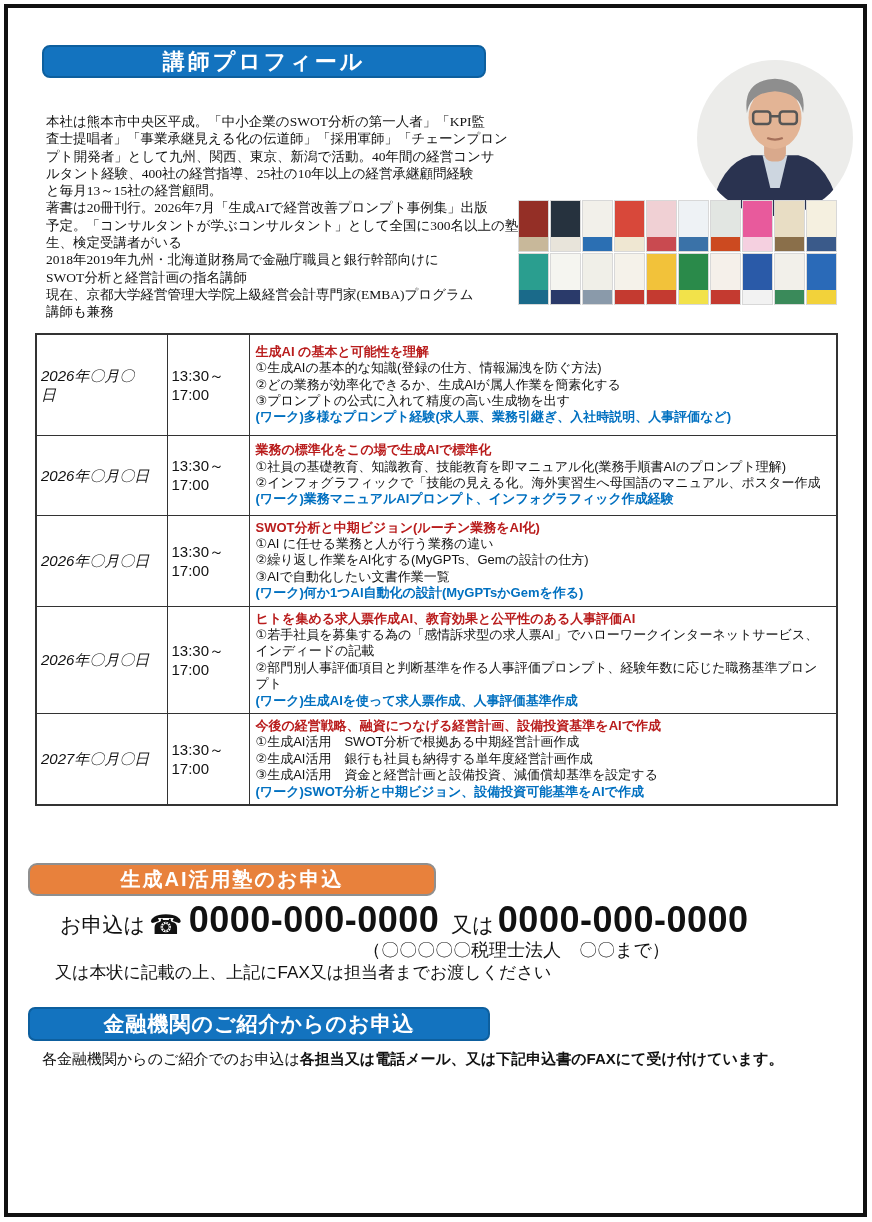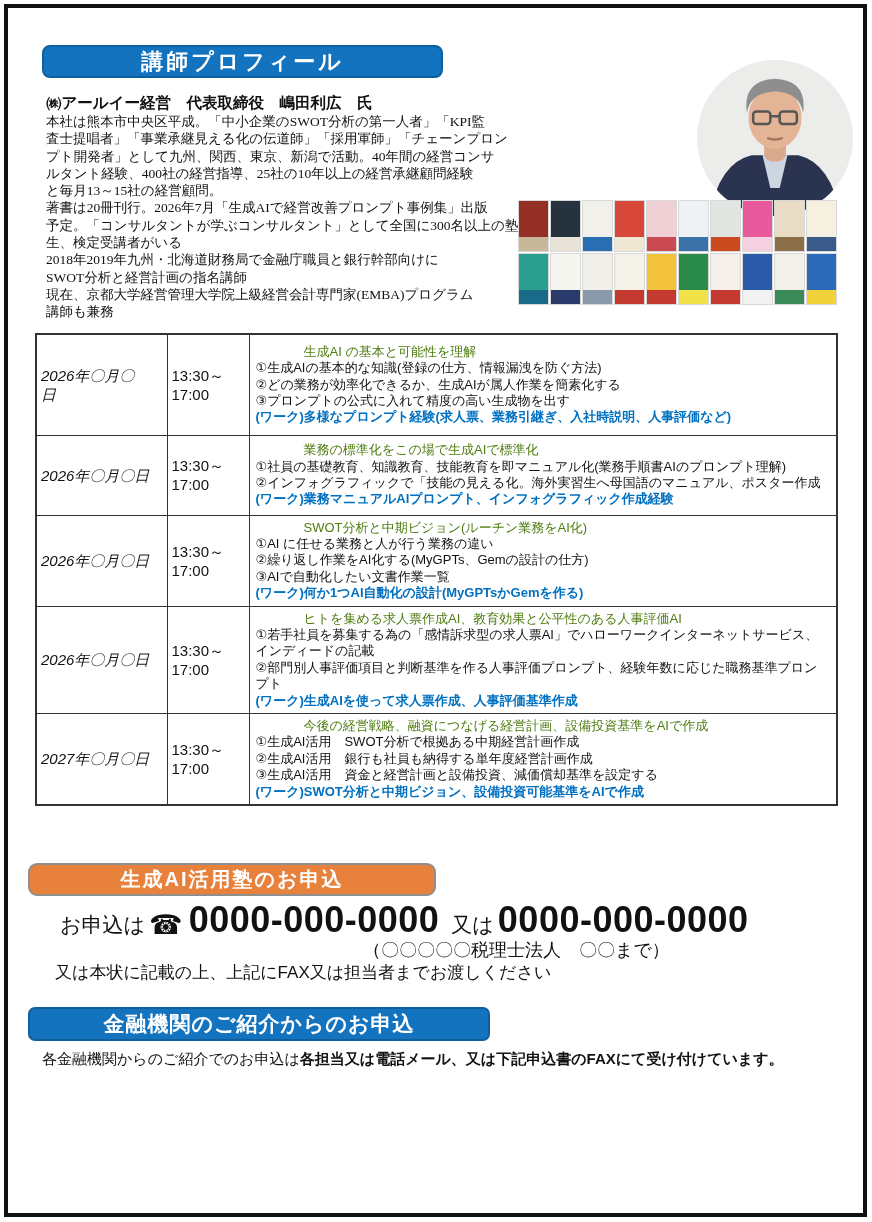--- a/index.html
+++ b/index.html
@@ -3,21 +3,21 @@
 <meta charset="utf-8">
 <style>
   html,body{margin:0;padding:0;background:#fff;}
   .page{position:relative;width:872px;height:1222px;background:#fff;overflow:hidden;
         font-family:"Liberation Sans","DejaVu Sans",sans-serif;color:#111;}
   .frame{position:absolute;left:4px;top:4px;right:5px;bottom:5px;border:4px solid #111;pointer-events:none;}
 
   
   .banner{position:absolute;display:flex;align-items:center;justify-content:center;
           color:#fff;font-weight:bold;box-sizing:border-box;}
-  .banner-blue1{left:42px;top:45px;width:401px;height:33px;background:#1373bf;
+  .banner-blue1{left:42px;top:45px;width:444px;height:33px;background:#1373bf;
                 border:2px solid #0d5f9e;border-radius:8px;font-size:22px;letter-spacing:3px;}
   .banner-orange{left:28px;top:863px;width:408px;height:33px;background:#e8813c;
                  border:2px solid #8f8f8f;border-radius:9px;font-size:20px;letter-spacing:2px;}
   .banner-blue2{left:28px;top:1007px;width:462px;height:34px;background:#1373bf;
                 border:2px solid #0d5f9e;border-radius:7px;font-size:21px;letter-spacing:1px;}
 
   
   .profile-name{position:absolute;left:46px;top:93px;font-size:15.5px;font-weight:bold;}
   .profile-bio{position:absolute;left:46px;top:113px;width:492px;font-size:13.5px;line-height:17.3px;
                font-family:"Liberation Serif","DejaVu Serif",serif;white-space:pre-line;}
@@ -30,21 +30,21 @@
 
   
   .sched{position:absolute;left:35px;top:333px;width:803px;border-collapse:collapse;
          border:2px solid #333;font-size:13px;table-layout:fixed;}
   .sched th{background:#27a348;color:#fff;font-size:13px;font-weight:bold;height:20px;
             border:1px solid #eaeaea;border-bottom:1px solid #333;}
   .sched td{border:1px solid #333;vertical-align:middle;}
   .c-month{width:131px;font-size:15px;padding:0 2px 0 4px;white-space:pre-line;line-height:19px;font-style:italic;}
   .c-time{width:82px;font-size:15px;padding-left:4px;white-space:pre-line;line-height:19px;}
   .c-content{padding:4px 6px;line-height:16.4px;}
-  .t-red{color:#4d7c0f;font-weight:normal;margin-left:48px;}
+  .t-red{color:#b91c1c;font-weight:bold;}
   .t-blue{color:#0070c0;font-weight:bold;}
 
   
   .phone-line{position:absolute;left:60px;top:899px;display:flex;align-items:baseline;}
   .phone-prefix{font-size:21px;}
   .phone-glyph{font-size:27px;margin:0 6px 0 4px;position:relative;top:2px;}
   .phone-num{font-size:36px;font-weight:bold;letter-spacing:0.5px;}
   .phone-or{font-size:21px;margin:0 4px 0 12px;}
   .addressee{position:absolute;left:363px;top:938px;font-size:18px;}
   .apply-note{position:absolute;left:55px;top:961px;font-size:17px;}
@@ -60,21 +60,20 @@
 </head>
 <body>
 
 <div class="page">
   <div class="frame"></div>
 
   <div class="banner banner-blue1">
     <span>講師プロフィール</span>
   </div>
 
-  <div class="profile-name">㈱アールイー経営　代表取締役　嶋田利広　氏</div>
   <div class="profile-bio">本社は熊本市中央区平成。「中小企業のSWOT分析の第一人者」「KPI監
 査士提唱者」「事業承継見える化の伝道師」「採用軍師」「チェーンプロン
 プト開発者」として九州、関西、東京、新潟で活動。40年間の経営コンサ
 ルタント経験、400社の経営指導、25社の10年以上の経営承継顧問経験
 と毎月13～15社の経営顧問。
 著書は20冊刊行。2026年7月「生成AIで経営改善プロンプト事例集」出版
 予定。「コンサルタントが学ぶコンサルタント」として全国に300名以上の塾
 生、検定受講者がいる
 2018年2019年九州・北海道財務局で金融庁職員と銀行幹部向けに
 SWOT分析と経営計画の指名講師

